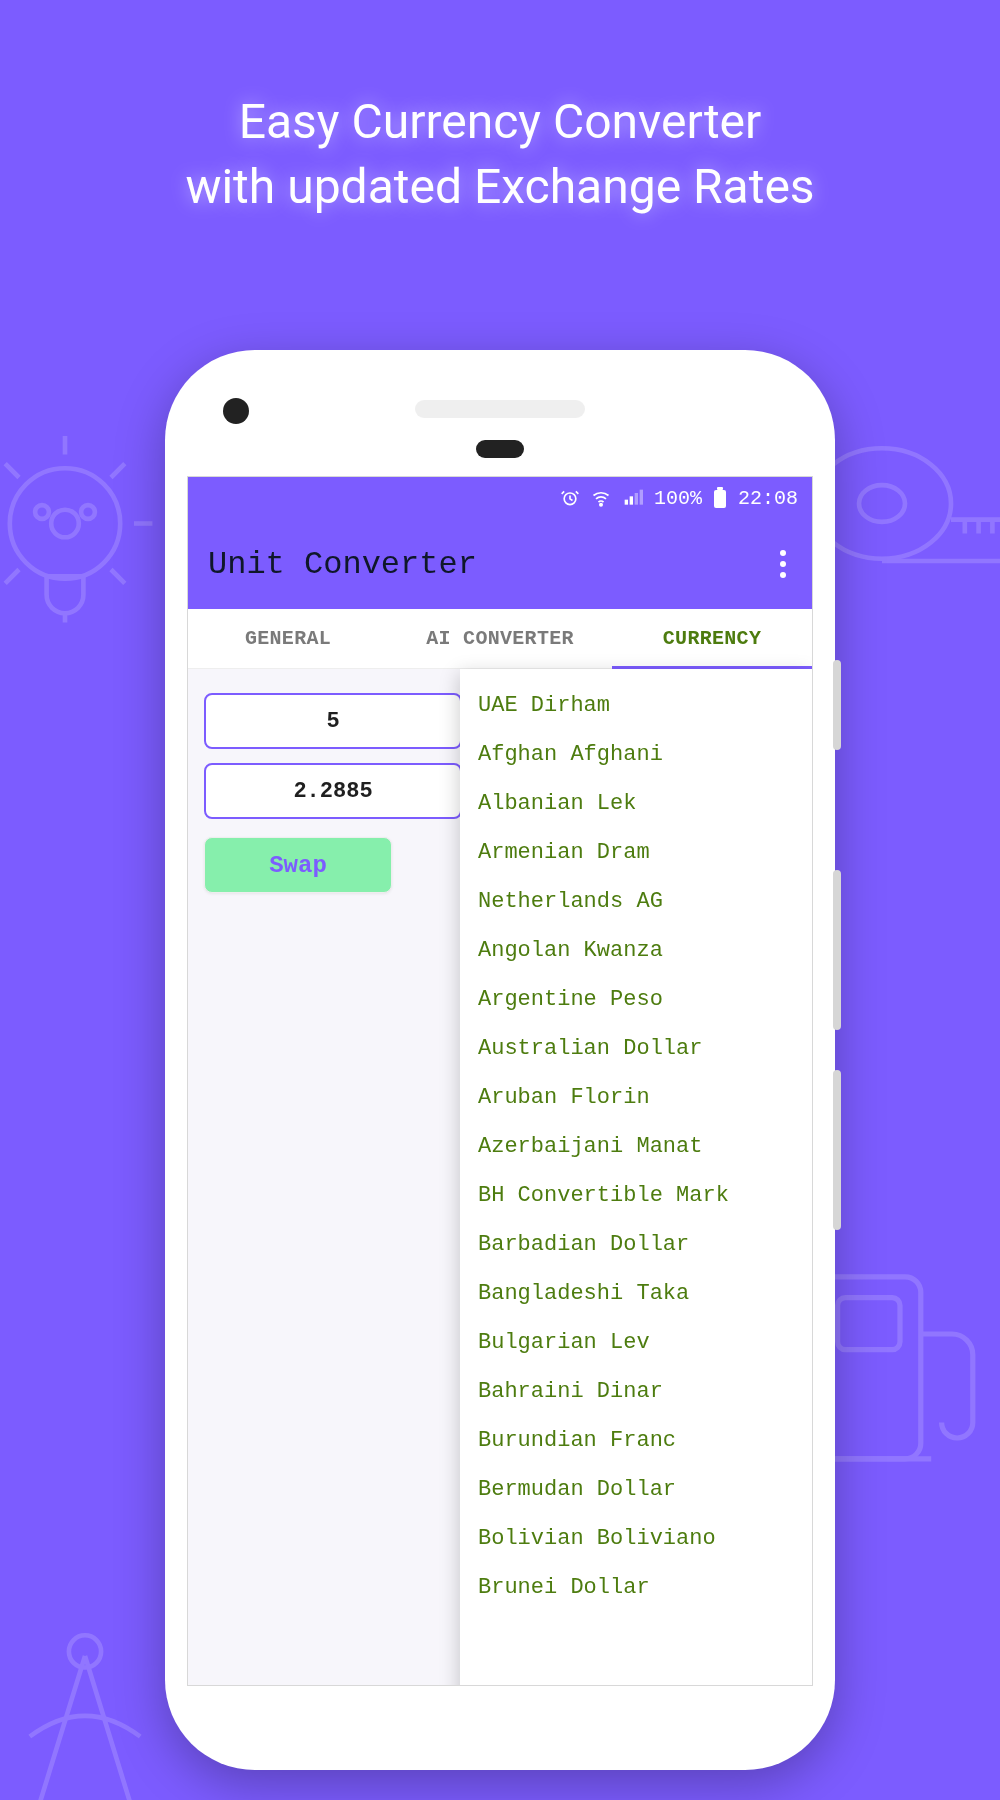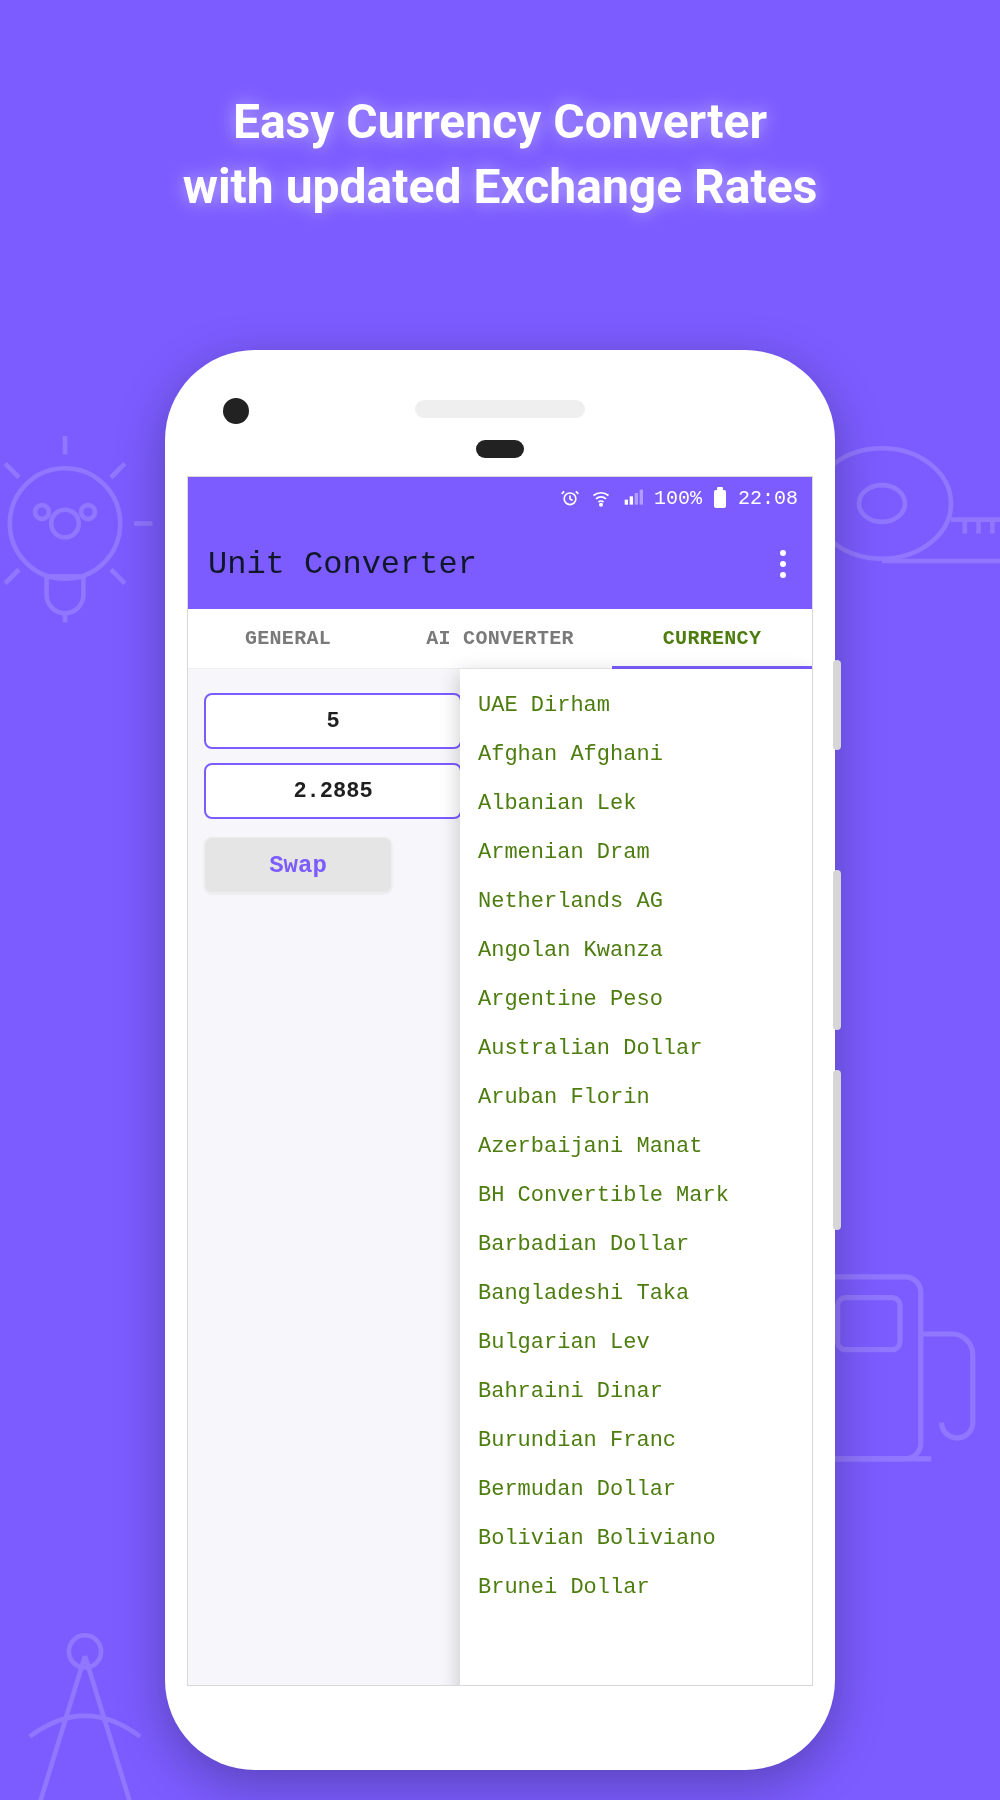--- a/index.html
+++ b/index.html
@@ -8,21 +8,21 @@
   height: 1800px;
   background: #7c5cff;
   font-family: -apple-system, BlinkMacSystemFont, "Segoe UI", Roboto, sans-serif;
   position: relative;
   overflow: hidden;
 }
 .hero-title {
   text-align: center;
   color: #ffffff;
   font-size: 48px;
-  font-weight: 700;
+  font-weight: 400;
   line-height: 1.35;
   padding: 90px 30px 40px 30px;
   text-shadow: 0 0 18px rgba(255,255,255,0.5);
 }
 .bg-deco { position: absolute; opacity: 0.35; }
 .bg-deco svg { display:block; }
 .deco-bulb { left: -50px; top: 420px; }
 .deco-measure { right: -20px; top: 400px; }
 .deco-pump { right: -30px; top: 1230px; }
 .deco-math { left: -30px; bottom: -40px; }
@@ -126,21 +126,21 @@
   justify-content:center;
   color:#1f1f1f;
   font-size:22px;
   font-weight:700;
   margin-bottom: 14px;
 }
 .swap-btn {
   margin-top: 18px;
   width: 188px;
   height: 56px;
-  background:#e5e5e5;
+  background:#86efac;
   border:1px solid #eee;
   border-radius:8px;
   box-shadow: 0 1px 3px rgba(0,0,0,.07);
   color:#7c5cff;
   font-size:24px;
   font-weight:700;
   display:flex; align-items:center; justify-content:center;
 }
 
 .dropdown {

